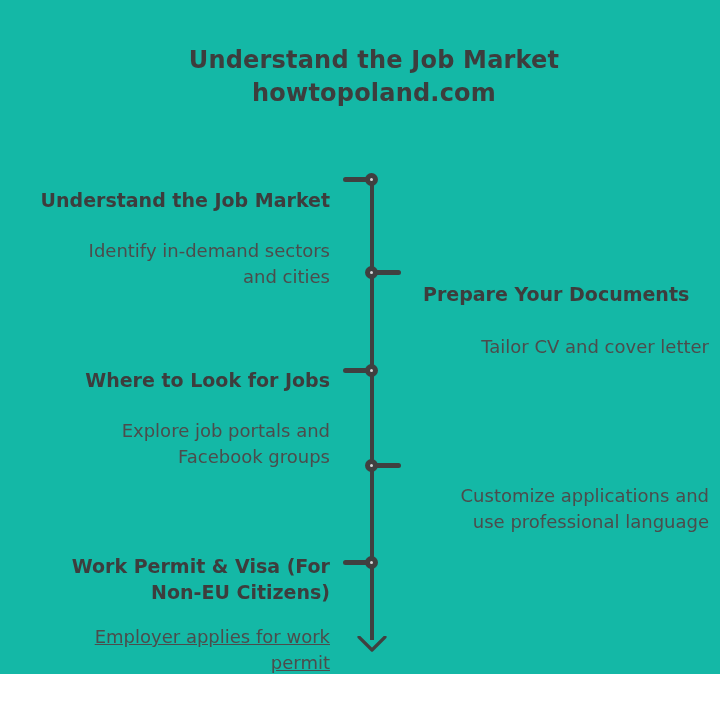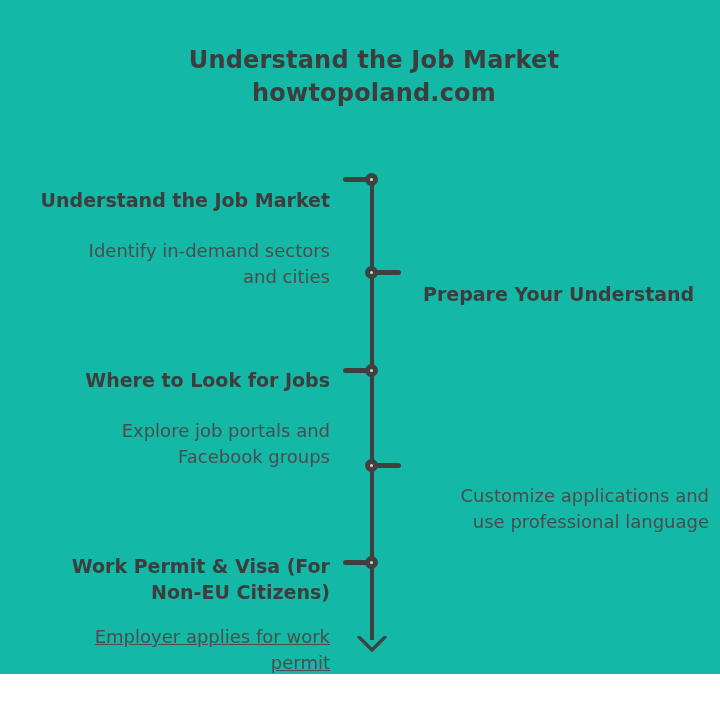--- a/index.html
+++ b/index.html
@@ -65,21 +65,22 @@
     <polyline points="2,1 15,14 28,1" fill="none" stroke="#404040" stroke-width="3.2" stroke-linecap="round" stroke-linejoin="round"></polyline>
   </svg>
 
   <div class="entry side-left e0">
     <div class="heading">Understand the Job Market</div>
     <div class="desc">Identify in-demand sectors
 and cities</div>
   </div>
 
   <div class="entry side-right e1">
-    <div class="heading">Prepare Your Understand</div>
+    <div class="heading">Prepare Your Documents</div>
+    <div class="desc">Tailor CV and cover letter</div>
   </div>
 
   <div class="entry side-left e2">
     <div class="heading">Where to Look for Jobs</div>
     <div class="desc">Explore job portals and
 Facebook groups</div>
   </div>
 
   <div class="entry side-right e3">
     <div class="desc">Customize applications and

